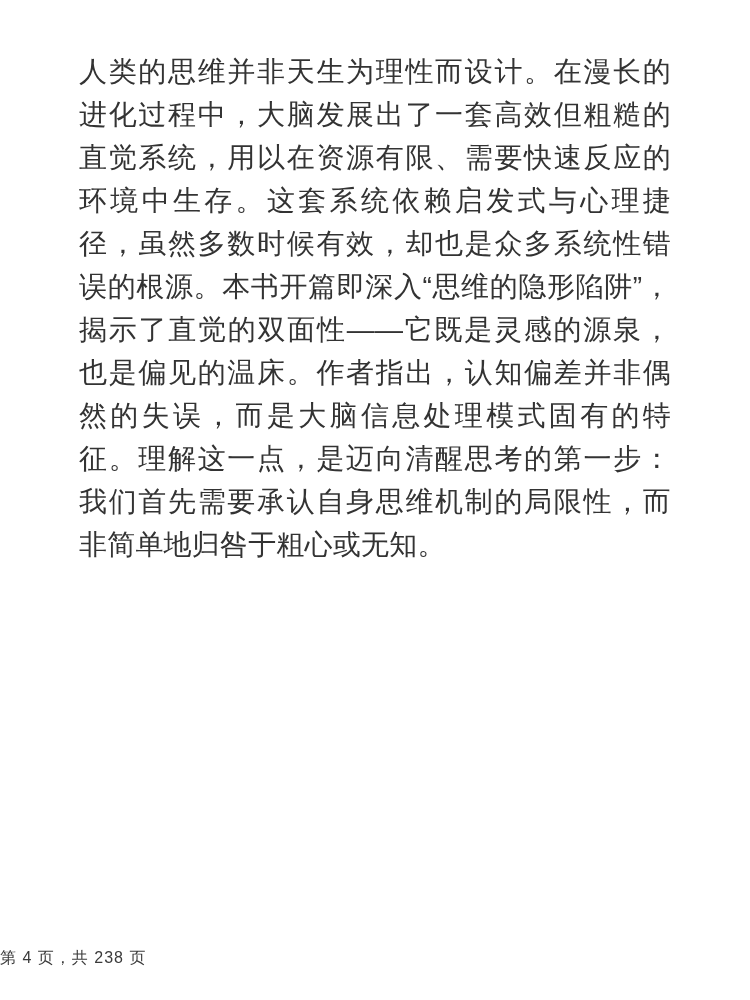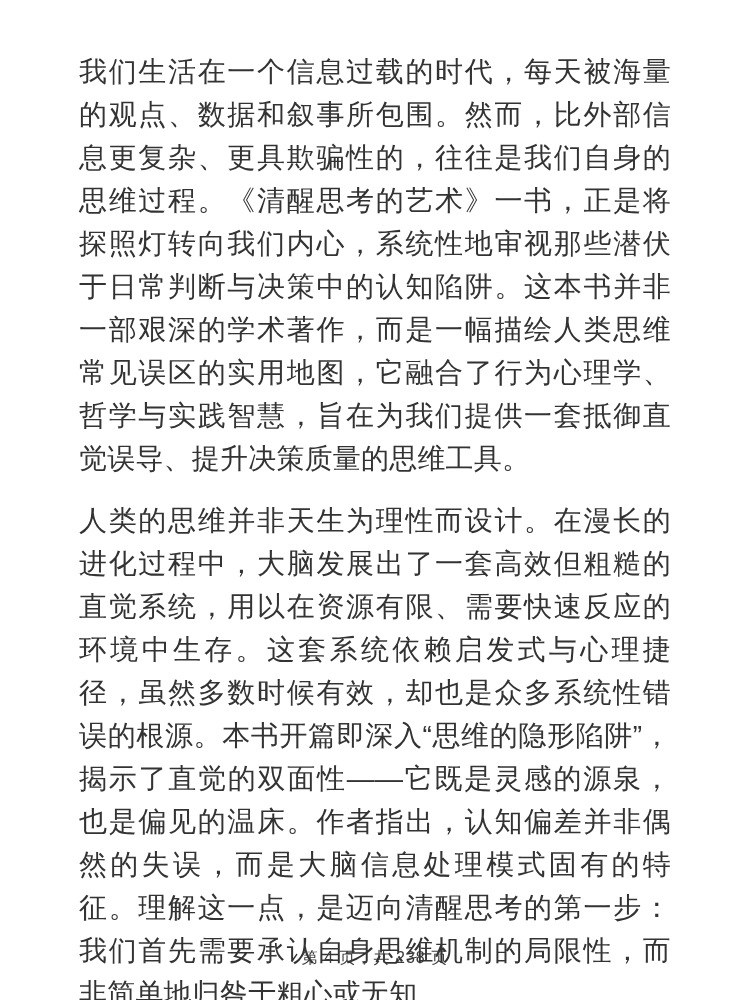--- a/index.html
+++ b/index.html
@@ -37,31 +37,30 @@
     margin: 0 0 19px 0;
   }
   .content p:last-child {
     margin-bottom: 0;
   }
   .footer {
     position: absolute;
     bottom: 33px;
     left: 0;
     width: 100%;
-    text-align: center;
+    text-align: left;
     color: #3a3a3a;
     font-size: 16px;
     line-height: 18px;
     letter-spacing: 1px;
   }
 </style>
 </head>
 <body>
 
 <div class="page">
   <div class="content">
-    <p>我们生活在一个信息过载的时代，每天被海量的观点、数据和叙事所包围。然而，比外部信息更复杂、更具欺骗性的，往往是我们自身的思维过程。《清醒思考的艺术》一书，正是将探照灯转向我们内心，系统性地审视那些潜伏于日常判断与决策中的认知陷阱。这本书并非一部艰深的学术著作，而是一幅描绘人类思维常见误区的实用地图，它融合了行为心理学、哲学与实践智慧，旨在为我们提供一套抵御直觉误导、提升决策质量的思维工具。</p>
     <p>人类的思维并非天生为理性而设计。在漫长的进化过程中，大脑发展出了一套高效但粗糙的直觉系统，用以在资源有限、需要快速反应的环境中生存。这套系统依赖启发式与心理捷径，虽然多数时候有效，却也是众多系统性错误的根源。本书开篇即深入“思维的隐形陷阱”，揭示了直觉的双面性——它既是灵感的源泉，也是偏见的温床。作者指出，认知偏差并非偶然的失误，而是大脑信息处理模式固有的特征。理解这一点，是迈向清醒思考的第一步：我们首先需要承认自身思维机制的局限性，而非简单地归咎于粗心或无知。</p>
 
   </div>
 
   <div class="footer">第 4 页，共 238 页</div>
 </div>
 
 </body></html>

